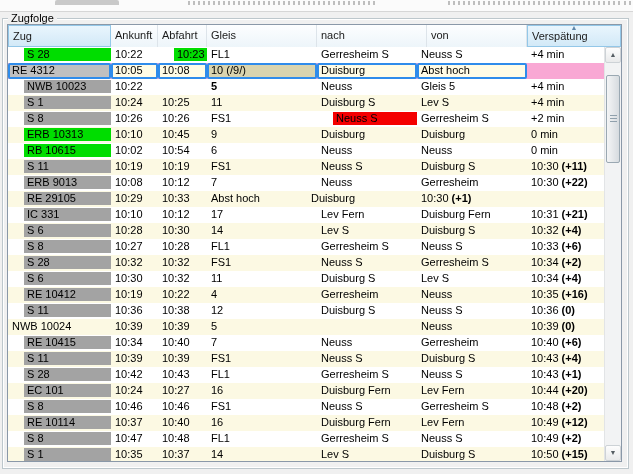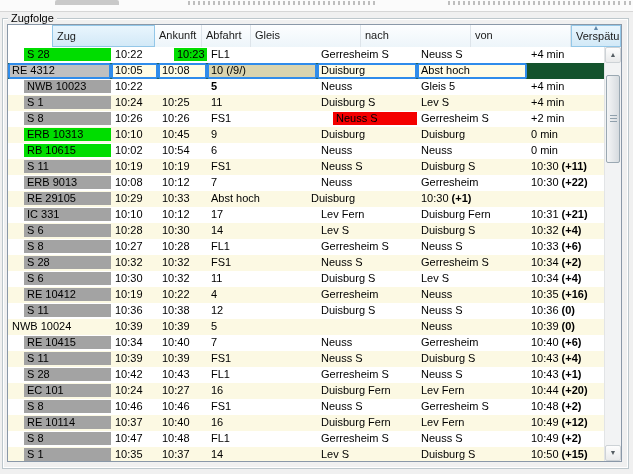--- a/index.html
+++ b/index.html
@@ -27,21 +27,21 @@
   .groupbox-label{
     position:absolute;left:8px;top:12px;padding:0 3px;background:#f0f0f0;
     color:#000;z-index:3;
   }
 
   
   .table{
     position:absolute;left:7px;top:24px;width:615px;height:438px;
     background:#ffffff;border:1px solid #8a98a8;box-sizing:border-box;overflow:hidden;
   }
-  .hdr{display:flex;height:22px;background:linear-gradient(#ffffff,#eef5fb);position:relative;z-index:2;margin-left:44px;}
+  .hdr{display:flex;height:22px;background:linear-gradient(#ffffff,#eef5fb);position:relative;z-index:2;}
   .hcell{
     box-sizing:border-box;height:22px;line-height:21px;padding-left:4px;
     border-right:1px solid #dde4ea;background:linear-gradient(#fdfeff,#edf5fa);
     white-space:nowrap;overflow:hidden;color:#1a1a1a;position:relative;
   }
   .hcell.hl{
     background:linear-gradient(#e9f5fd,#d2e9f7);
     border:1px solid #93c7e8;border-right:1px solid #93c7e8;
   }
   .sortmark{
@@ -59,21 +59,21 @@
   .bar{
     display:block;height:13px;line-height:13px;margin-top:1px;padding-left:3px;
     width:calc(100% - 6px);box-sizing:border-box;margin-left:16px;
   }
   .bar.gray{background:#a3a3a3;}
   .bar.green{background:#00dd00;}
   .bar.red{background:#f40000;}
   .b{font-weight:bold;}
 
   
-  .row.sel{background:#14532d;align-items:center;}
+  .row.sel{background:#f9a8d4;align-items:center;}
   .row.sel .cell{
     border:2px solid #2f8ceb;border-radius:2px;background:#fffce6;
     padding-left:2px;line-height:11px;
   }
   .row.sel .cell.zug-sel{background:#c0c0c0;}
   .row.sel .cell.gleis-sel{background:#d9d4af;}
 
   
   .sbar{position:absolute;top:22px;right:0;width:17px;bottom:0;background:#f2f3f4;border-left:1px solid #e2e4e6;box-sizing:border-box;}
   .sbtn{

